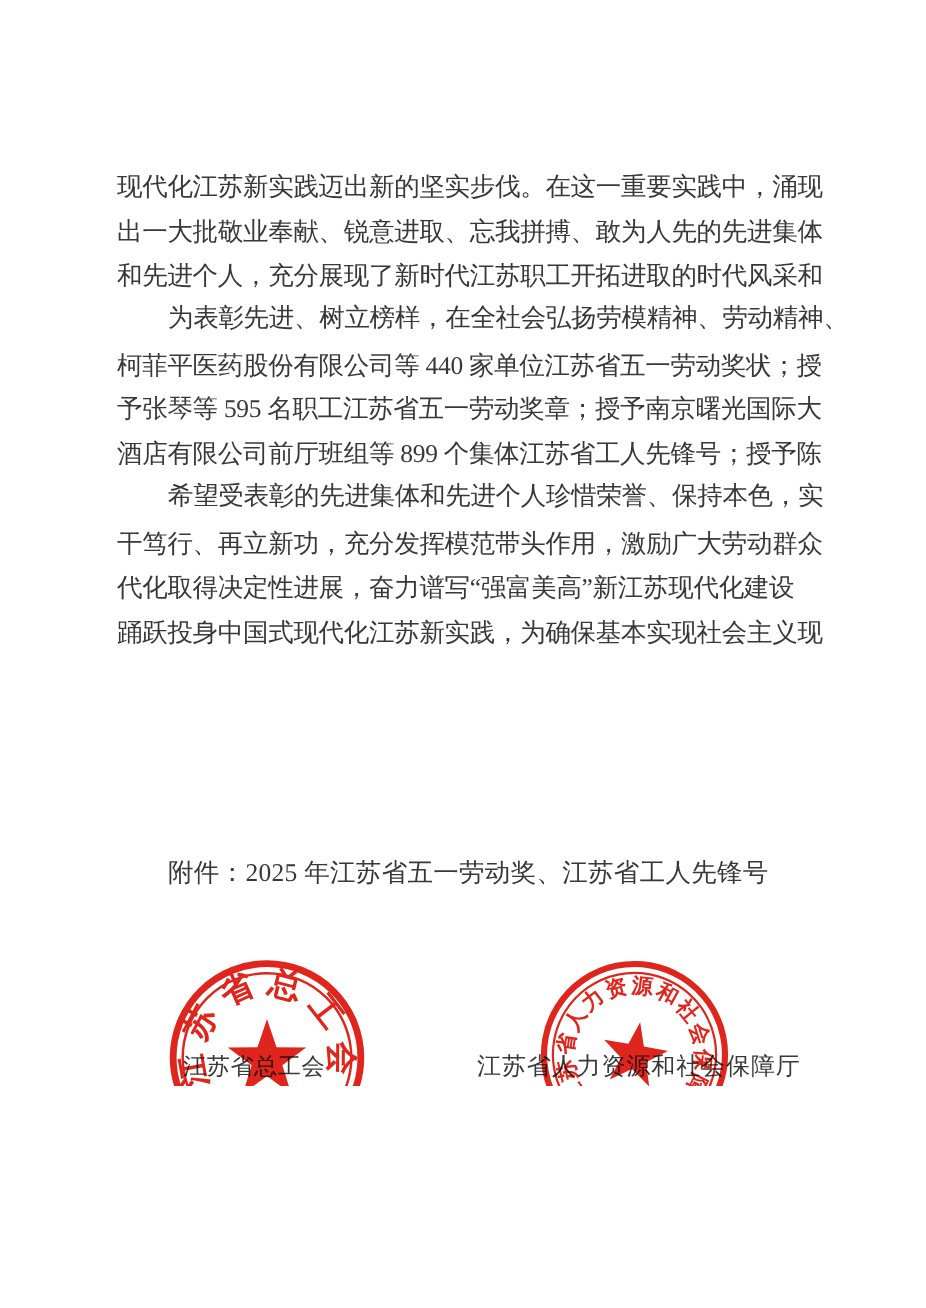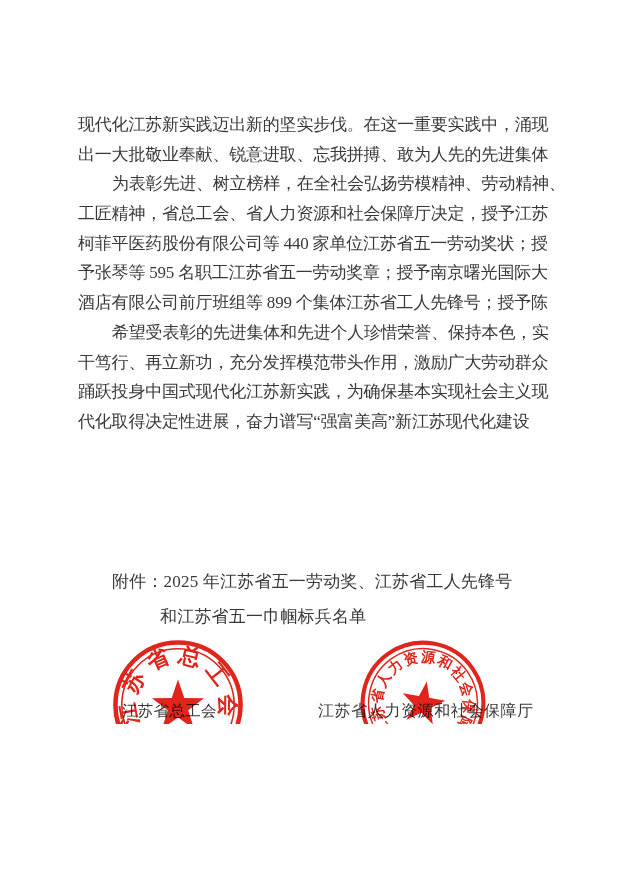--- a/index.html
+++ b/index.html
@@ -10,21 +10,21 @@
     overflow:hidden;
     font-family:"Liberation Serif","DejaVu Serif",serif;
     color:#383838;
     border-radius:18px;
   }
   .body-text{
     position:absolute;left:78px;top:110px;width:482px;
     font-size:17px;line-height:29.7px;letter-spacing:-0.2px;
   }
   .line{white-space:nowrap;height:29.7px;}
-  .line.indent{text-indent:34px;}
+  .line.indent{text-indent:34px;font-family:Liberation Mono, monospace;}
   .attachment{
     position:absolute;left:112px;top:573px;
     font-size:17px;line-height:1.06;letter-spacing:0.2px;
   }
   .att-line2{margin-top:17px;margin-left:48px;white-space:nowrap;}
   .att-line1{white-space:nowrap;}
   .sig-left{
     position:absolute;left:122px;top:701px;
     font-size:15.5px;letter-spacing:0.3px;white-space:nowrap;
   }
@@ -54,34 +54,33 @@
   }
 </style>
 </head>
 <body>
 
 <div class="page">
 
   <div class="body-text">
     <div class="line">现代化江苏新实践迈出新的坚实步伐。在这一重要实践中，涌现</div>
     <div class="line">出一大批敬业奉献、锐意进取、忘我拼搏、敢为人先的先进集体</div>
+    <div class="line">和先进个人，充分展现了新时代江苏职工开拓进取的时代风采和</div>
     <div class="line indent">为表彰先进、树立榜样，在全社会弘扬劳模精神、劳动精神、</div>
-    <div class="line">工匠精神，省总工会、省人力资源和社会保障厅决定，授予江苏</div>
     <div class="line">柯菲平医药股份有限公司等 440 家单位江苏省五一劳动奖状；授</div>
     <div class="line">予张琴等 595 名职工江苏省五一劳动奖章；授予南京曙光国际大</div>
     <div class="line">酒店有限公司前厅班组等 899 个集体江苏省工人先锋号；授予陈</div>
     <div class="line indent">希望受表彰的先进集体和先进个人珍惜荣誉、保持本色，实</div>
     <div class="line">干笃行、再立新功，充分发挥模范带头作用，激励广大劳动群众</div>
+    <div class="line">代化取得决定性进展，奋力谱写“强富美高”新江苏现代化建设</div>
     <div class="line">踊跃投身中国式现代化江苏新实践，为确保基本实现社会主义现</div>
-    <div class="line">代化取得决定性进展，奋力谱写“强富美高”新江苏现代化建设</div>
   </div>
 
   <div class="attachment">
     <div class="att-line1">附件：2025 年江苏省五一劳动奖、江苏省工人先锋号</div>
-    <div class="att-line2">和江苏省五一巾帼标兵名单</div>
   </div>
 
   <div class="sig-left">江苏省总工会</div>
   <div class="sig-right">江苏省人力资源和社会保障厅</div>
   <div class="sig-date">2025 年 12 月 19 日</div>
 
   <div class="page-number">— 2 —</div>
 
   <div class="seal seal-left">
     <svg viewBox="0 0 150 150" xmlns="http://www.w3.org/2000/svg">

